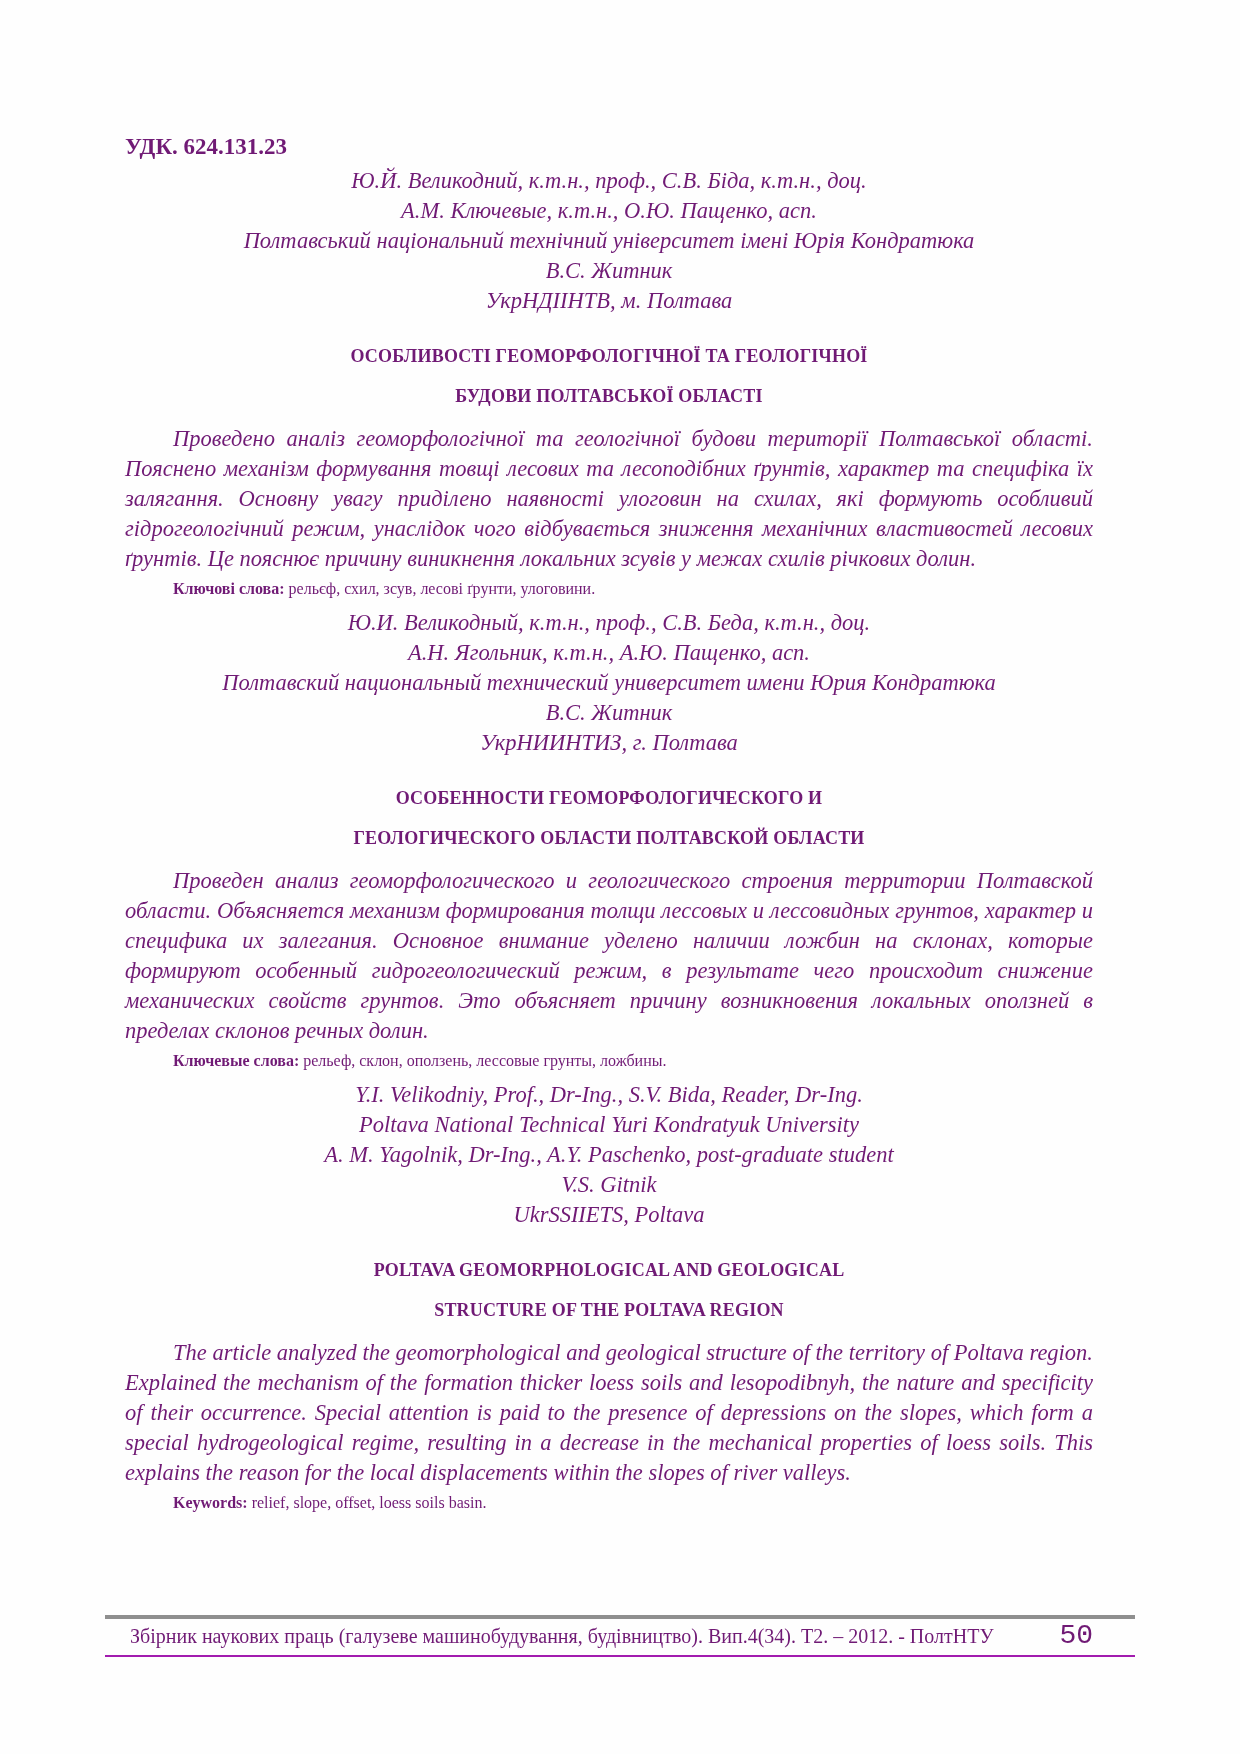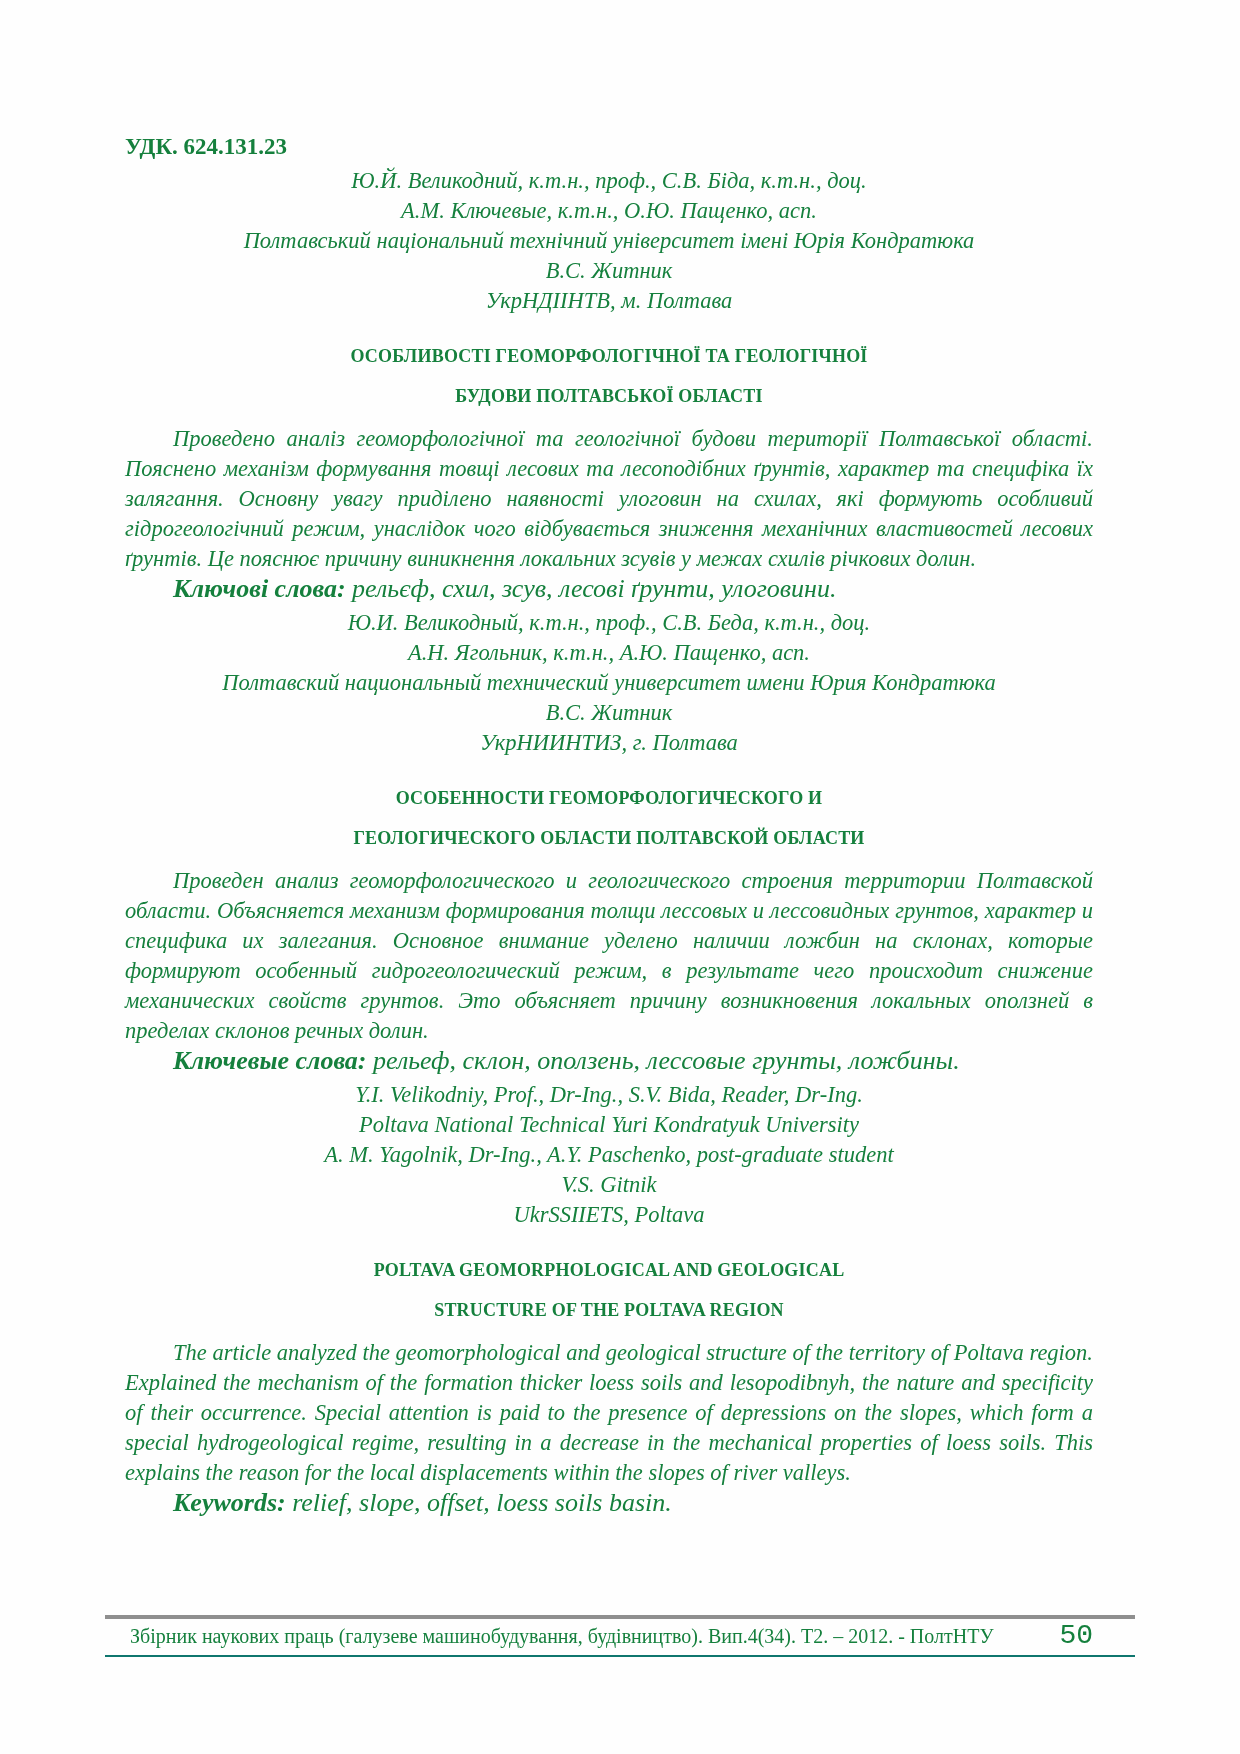--- a/index.html
+++ b/index.html
@@ -2,21 +2,21 @@
 <html><head>
 <meta charset="utf-8">
 <style>
   html, body { margin: 0; padding: 0; background: #ffffff; }
   .page {
     position: relative;
     width: 1240px;
     height: 1754px;
     background: #fefefe;
     font-family: "Liberation Serif", serif;
-    color: #15803d;
+    color: #701a75;
     overflow: hidden;
   }
   .content {
     position: absolute;
     top: 132px;
     left: 125px;
     width: 968px;
   }
   .udc {
     font-weight: bold;
@@ -42,34 +42,33 @@
   }
   .abstract {
     text-align: justify;
     font-style: italic;
     font-size: 22.5px;
     line-height: 30px;
     text-indent: 48px;
     margin: 0;
   }
   .keywords {
-    font-style: italic;
-    font-size: 26px;
+    font-size: 16px;
     line-height: 30px;
     text-indent: 48px;
     margin: 0 0 4px 0;
   }
   .kw-label { font-weight: bold; }
   .footer {
     position: absolute;
     left: 105px;
     top: 1615px;
     width: 1030px;
     border-top: 4px solid #8f8f8f;
-    border-bottom: 2px solid #0f766e;
+    border-bottom: 2px solid #a21caf;
     padding: 5px 0 7px 0;
     display: flex;
     align-items: baseline;
     justify-content: space-between;
   }
   .footer-text {
     font-size: 20px;
     line-height: 24px;
     padding-left: 25px;
   }

